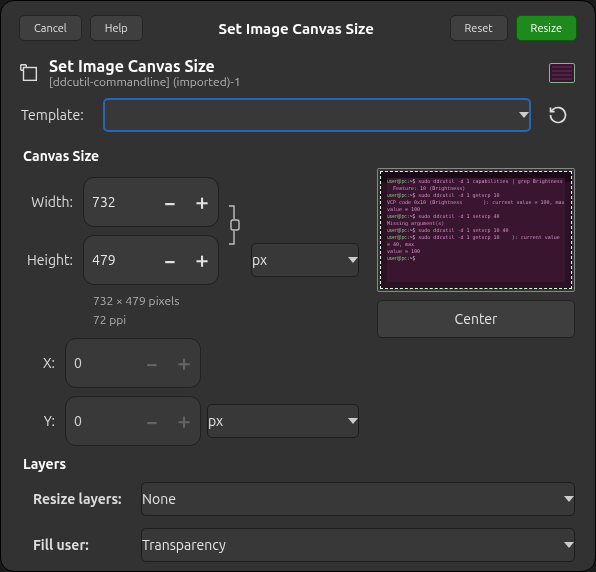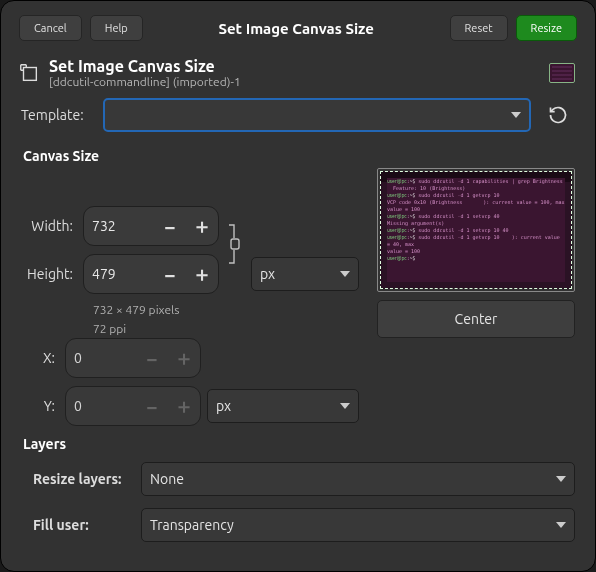--- a/index.html
+++ b/index.html
@@ -12,30 +12,30 @@
 .title-mid{flex:1;text-align:center;font-weight:600;color:#fff;font-size:15px;}
 .header{display:flex;align-items:center;gap:8px;padding:0 10px 4px 6px;}
 .hdr-icon{width:24px;height:24px;display:flex;align-items:center;justify-content:center;}
 .hdr-icon svg{stroke:#ddd;}
 .hdr-text .t1{font-weight:600;color:#fff;font-size:16px;}
 .hdr-text .t2{font-size:12px;color:#b5b5b5;}
 .thumb-sm{width:26px;height:20px;background:#281020;border:1px solid #87b586;border-radius:2px;margin-left:auto;background-image:linear-gradient(#3a1530 0 100%);position:relative;overflow:hidden;}
 .thumb-sm::after{content:"";position:absolute;inset:2px;background:repeating-linear-gradient(0deg,#5c2a55 0 2px,#3a1530 2px 4px);opacity:.6;}
 .row{display:flex;align-items:center;gap:10px;padding:6px 10px;}
 .lbl{font-size:14px;min-width:90px;color:#ddd;}
-.dropdown{flex:1;background:#383838;border:1px solid #1d1d1d;border-radius:5px;height:34px;display:flex;align-items:center;padding:0 8px;justify-content:space-between;cursor:pointer;font-size:14px;color:#e5e5e5;}
+.dropdown{flex:1;background:#383838;border:1px solid #1d1d1d;border-radius:5px;height:34px;display:flex;align-items:center;padding:0 0;justify-content:space-between;cursor:pointer;font-size:14px;color:#e5e5e5;}
 .dropdown.focus{border:2px solid #2367b5;}
 .chev{width:0;height:0;border-left:5px solid transparent;border-right:5px solid transparent;border-top:6px solid #ccc;}
 .reset-ico{width:34px;height:34px;display:flex;align-items:center;justify-content:center;cursor:pointer;}
 .sect-title{font-weight:600;color:#fff;font-size:14px;padding:10px 12px 4px 12px;}
-.dim-area{display:flex;gap:18px;padding:0 10px;align-items:flex-end;}
+.dim-area{display:flex;gap:18px;padding:0 10px;align-items:center;}
 .dim-left{flex:1;display:flex;flex-direction:column;gap:8px;}
 .dim-row{display:flex;align-items:center;gap:6px;}
 .dim-lbl{width:56px;text-align:right;font-size:14px;color:#ddd;padding-right:4px;}
-.spin{display:flex;align-items:center;background:#3a3a3a;border:1px solid #1f1f1f;border-radius:11px;height:40px;overflow:hidden;}
+.spin{display:flex;align-items:center;background:#3a3a3a;border:1px solid #1f1f1f;border-radius:11px;height:50px;overflow:hidden;}
 .spin input{background:transparent;border:none;color:#e8e8e8;font-size:14px;padding:0 8px;width:70px;outline:none;}
 .spin .pm{width:32px;height:32px;display:flex;align-items:center;justify-content:center;cursor:pointer;color:#e0e0e0;font-size:20px;font-weight:600;}
 .spin .pm.dim{color:#6a6a6a;}
 .spin.dis{opacity:.9;}
 .linker{display:flex;flex-direction:column;align-items:center;justify-content:center;gap:2px;padding:0 4px;color:#c0c0c0;width:20px;}
 .linker svg{stroke:#c0c0c0;}
 .unit{width:72px;}
 .meta{font-size:12px;color:#b0b0b0;padding-left:72px;line-height:1.4;}
 .preview-col{width:198px;}
 .preview{width:198px;height:124px;border:1px solid #888;border-radius:2px;padding:2px;display:flex;align-items:center;justify-content:center;}

